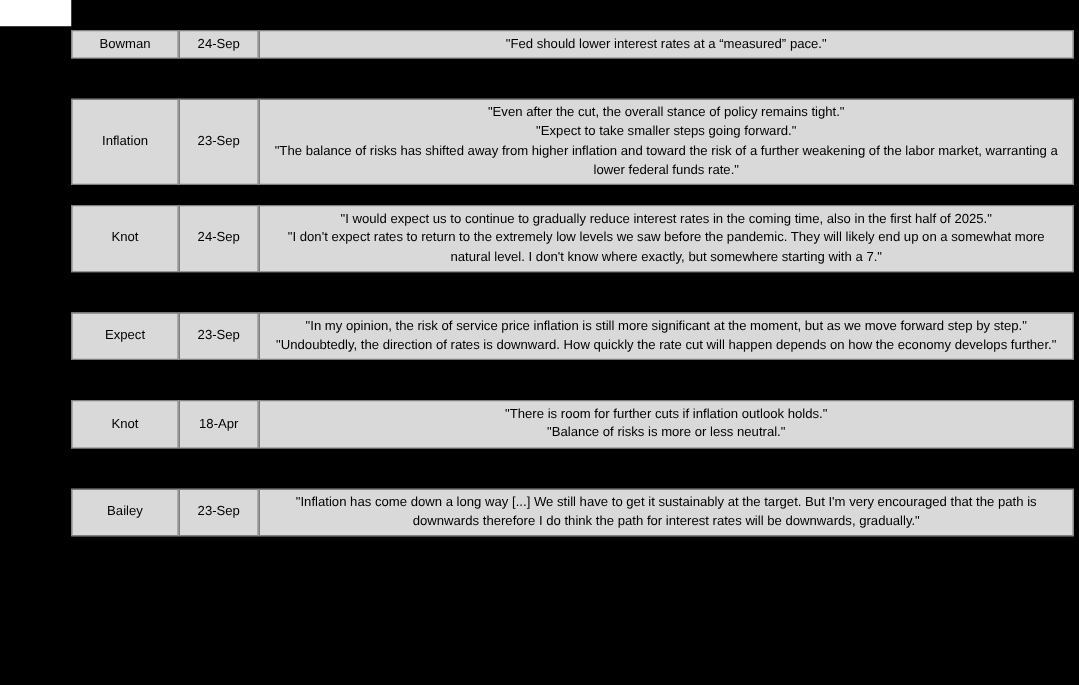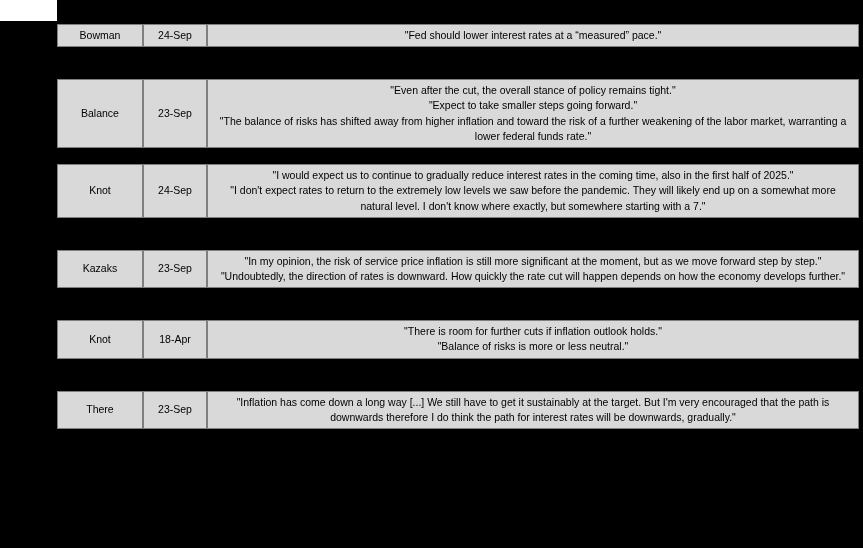--- a/index.html
+++ b/index.html
@@ -97,21 +97,21 @@
           <td class="quote">
             <span class="line">"Fed should lower interest rates at a “measured” pace."</span>
           </td>
         </tr>
 
         <tr class="spacer spacer-lg">
             <td colspan="3"></td>
           </tr>
 
         <tr>
-          <td class="speaker">Balance</td>
+          <td class="speaker">Inflation</td>
           <td class="date">23-Sep</td>
           <td class="quote">
             <span class="line">"Even after the cut, the overall stance of policy remains tight."</span>
             <span class="line">"Expect to take smaller steps going forward."</span>
             <span class="line">"The balance of risks has shifted away from higher inflation and toward the risk of a further weakening of the labor market, warranting a</span>
             <span class="line">lower federal funds rate."</span>
           </td>
         </tr>
 
         <tr class="spacer spacer-sm">
@@ -126,21 +126,21 @@
             <span class="line">"I don't expect rates to return to the extremely low levels we saw before the pandemic. They will likely end up on a somewhat more</span>
             <span class="line">natural level. I don't know where exactly, but somewhere starting with a 7."</span>
           </td>
         </tr>
 
         <tr class="spacer spacer-lg">
             <td colspan="3"></td>
           </tr>
 
         <tr>
-          <td class="speaker">Kazaks</td>
+          <td class="speaker">Expect</td>
           <td class="date">23-Sep</td>
           <td class="quote">
             <span class="line">"In my opinion, the risk of service price inflation is still more significant at the moment, but as we move forward step by step."</span>
             <span class="line">"Undoubtedly, the direction of rates is downward. How quickly the rate cut will happen depends on how the economy develops further."</span>
           </td>
         </tr>
 
         <tr class="spacer spacer-lg">
             <td colspan="3"></td>
           </tr>
@@ -152,21 +152,21 @@
             <span class="line">"There is room for further cuts if inflation outlook holds."</span>
             <span class="line">"Balance of risks is more or less neutral."</span>
           </td>
         </tr>
 
         <tr class="spacer spacer-lg">
             <td colspan="3"></td>
           </tr>
 
         <tr>
-          <td class="speaker">There</td>
+          <td class="speaker">Bailey</td>
           <td class="date">23-Sep</td>
           <td class="quote">
             <span class="line">"Inflation has come down a long way [...] We still have to get it sustainably at the target. But I'm very encouraged that the path is</span>
             <span class="line">downwards therefore I do think the path for interest rates will be downwards, gradually."</span>
           </td>
         </tr>
 
       </tbody>
     </table>
   </div>

